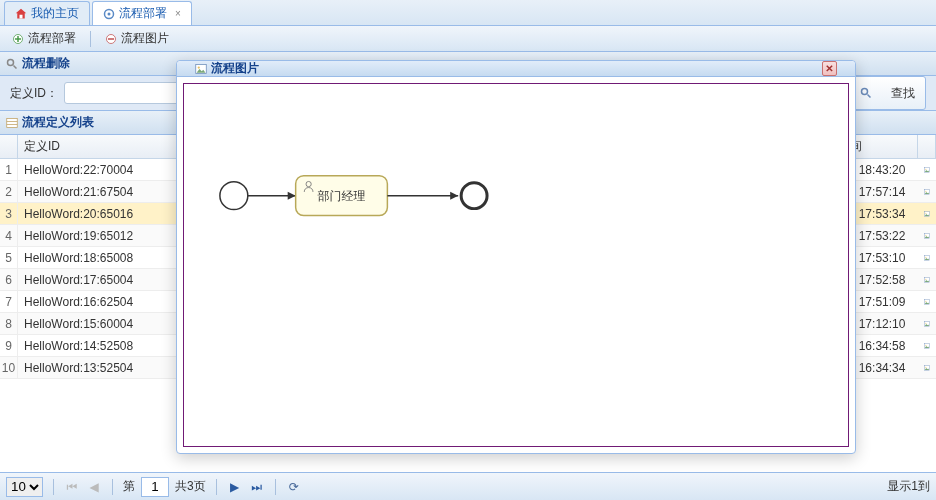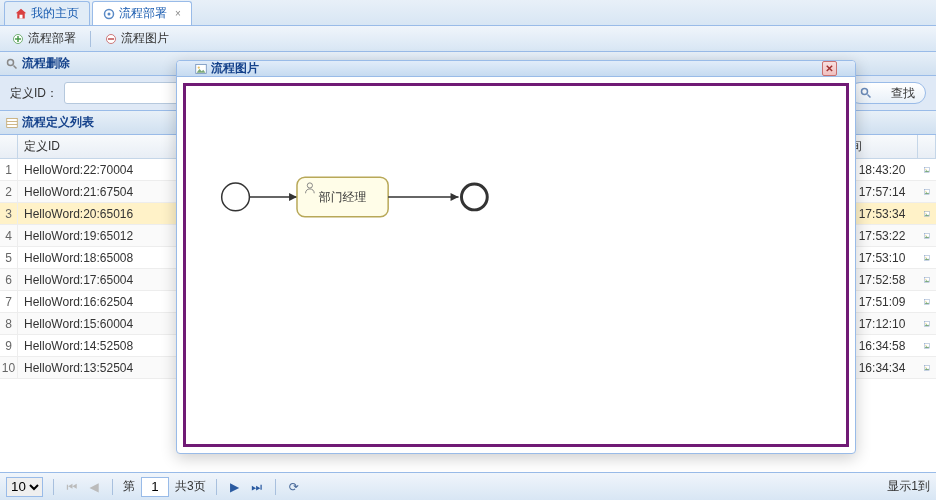--- a/index.html
+++ b/index.html
@@ -20,21 +20,21 @@
 .tb-sep { width: 1px; height: 16px; background: #a8c0de; margin: 0 4px; }
 .icon-add { width: 12px; height: 12px; }
 .icon-remove { width: 12px; height: 12px; }
 
 
 .search-panel { border-bottom: 1px solid #99bbe8; }
 .panel-header { height: 24px; background: linear-gradient(#e8f0f8, #d0e0f0); border-bottom: 1px solid #99bbe8; display: flex; align-items: center; padding: 0 6px; gap: 4px; font-weight: bold; color: #15428b; }
 .search-body { height: 34px; display: flex; align-items: center; padding: 0 10px; gap: 6px; background: #dfe9f6; }
 .search-body input[type=text] { height: 22px; border: 1px solid #b5c8dd; border-radius: 3px; padding: 0 6px; width: 130px; background: #fff; }
 .search-body .spacer { flex: 1; }
-.search-btn { height: 22px; padding: 0 10px; border: 1px solid #99bbe8; border-radius: 11px; background: linear-gradient(#fff, #e8f0f8); display: flex; align-items: center; gap: 19px; cursor: pointer; }
+.search-btn { height: 34px; padding: 0 10px; border: 1px solid #99bbe8; border-radius: 3px; background: linear-gradient(#fff, #e8f0f8); display: flex; align-items: center; gap: 19px; cursor: pointer; }
 
 
 .grid-panel {}
 .grid-header-title { height: 24px; background: linear-gradient(#e8f0f8, #d0e0f0); border-bottom: 1px solid #99bbe8; display: flex; align-items: center; padding: 0 6px; gap: 4px; font-weight: bold; color: #15428b; }
 .grid-head { height: 24px; background: linear-gradient(#f8fafc, #e8eef5); border-bottom: 1px solid #c5d6e8; display: flex; }
 .grid-head .col { border-right: 1px solid #c5d6e8; padding: 0 6px; display: flex; align-items: center; color: #333; }
 .grid-body {}
 .row { height: 22px; display: flex; border-bottom: 1px solid #ededed; }
 .row:nth-child(even) { background: #fafafa; }
 .row.selected { background: #fff2c8; }
@@ -51,21 +51,21 @@
 .paging .psep { width: 1px; height: 16px; background: #a8c0de; margin: 0 4px; }
 .pg-btn { width: 16px; height: 16px; display: flex; align-items: center; justify-content: center; cursor: pointer; color: #4a6a9a; }
 .pg-btn.disabled { color: #bbb; cursor: default; }
 .paging input { width: 28px; height: 20px; border: 1px solid #99bbe8; text-align: center; }
 .paging .status { margin-left: auto; color: #333; }
 
 
 .dialog { position: absolute; left: 176px; top: 60px; width: 680px; height: 394px; background: #fff; border: 1px solid #99bbe8; border-radius: 4px; box-shadow: 0 4px 16px rgba(0,0,0,0.2); display: flex; flex-direction: column; }
 .dialog-header { height: 16px; background: linear-gradient(#e1ecf9, #c6dbf1); border-bottom: 1px solid #99bbe8; border-radius: 4px 4px 0 0; display: flex; align-items: center; padding: 0 18px; font-weight: bold; color: #15428b; gap: 4px; }
 .dialog-close { margin-left: auto; width: 15px; height: 15px; border: 1px solid #c87070; border-radius: 2px; background: linear-gradient(#f8e0e0, #f0c0c0); display: flex; align-items: center; justify-content: center; color: #a03030; font-size: 10px; cursor: pointer; }
-.dialog-body { flex: 1; margin: 6px; border: 3px solid #701a75; background: #fff; position: relative; }
+.dialog-body { flex: 1; margin: 6px; border: 1px solid #701a75; background: #fff; position: relative; }
 
 
 .bpmn { position: absolute; inset: 0; }
 
 a { color: #1a5cb0; text-decoration: none; }
 </style>
 </head>
 <body>
 
 <div class="tabs">

